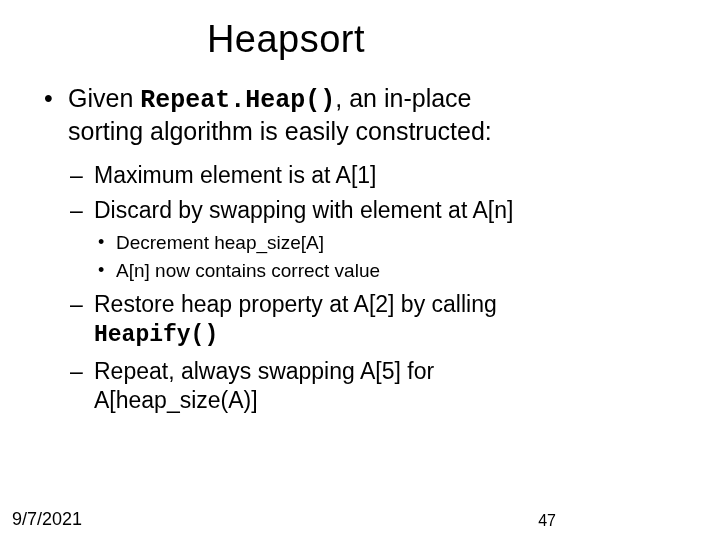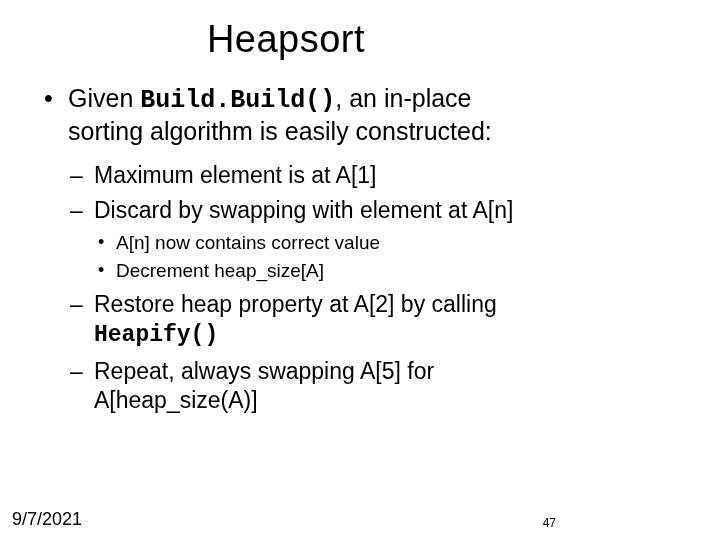--- a/index.html
+++ b/index.html
@@ -79,41 +79,41 @@
   .footer-date {
     position: absolute;
     left: 12px;
     bottom: 10px;
     font-size: 18px;
   }
   .footer-page {
     position: absolute;
     right: 16px;
     bottom: 10px;
-    font-size: 12px;
+    font-size: 16px;
   }
 </style>
 </head>
 <body>
 
 <div class="slide">
 
   <h1 class="title">Heapsort</h1>
 
   <ul class="lvl1">
     <li>
-      <span>Given </span><span class="mono">Build.Build()</span><span>,  an in-place sorting algorithm is easily constructed:</span>
+      <span>Given </span><span class="mono">Repeat.Heap()</span><span>,  an in-place sorting algorithm is easily constructed:</span>
 
       <ul class="lvl2">
         <li>Maximum element is at A[1]</li>
         <li>
           <span>Discard by swapping with element at A[n]</span>
           <ul class="lvl3">
+            <li>Decrement heap_size[A]</li>
             <li>A[n] now contains correct value</li>
-            <li>Decrement heap_size[A]</li>
           </ul>
         </li>
         <li>
           <span>Restore heap property at A[2] by calling </span><span class="mono">Heapify()</span>
         </li>
         <li>Repeat, always swapping A[5] for A[heap_size(A)]</li>
       </ul>
     </li>
   </ul>
 

